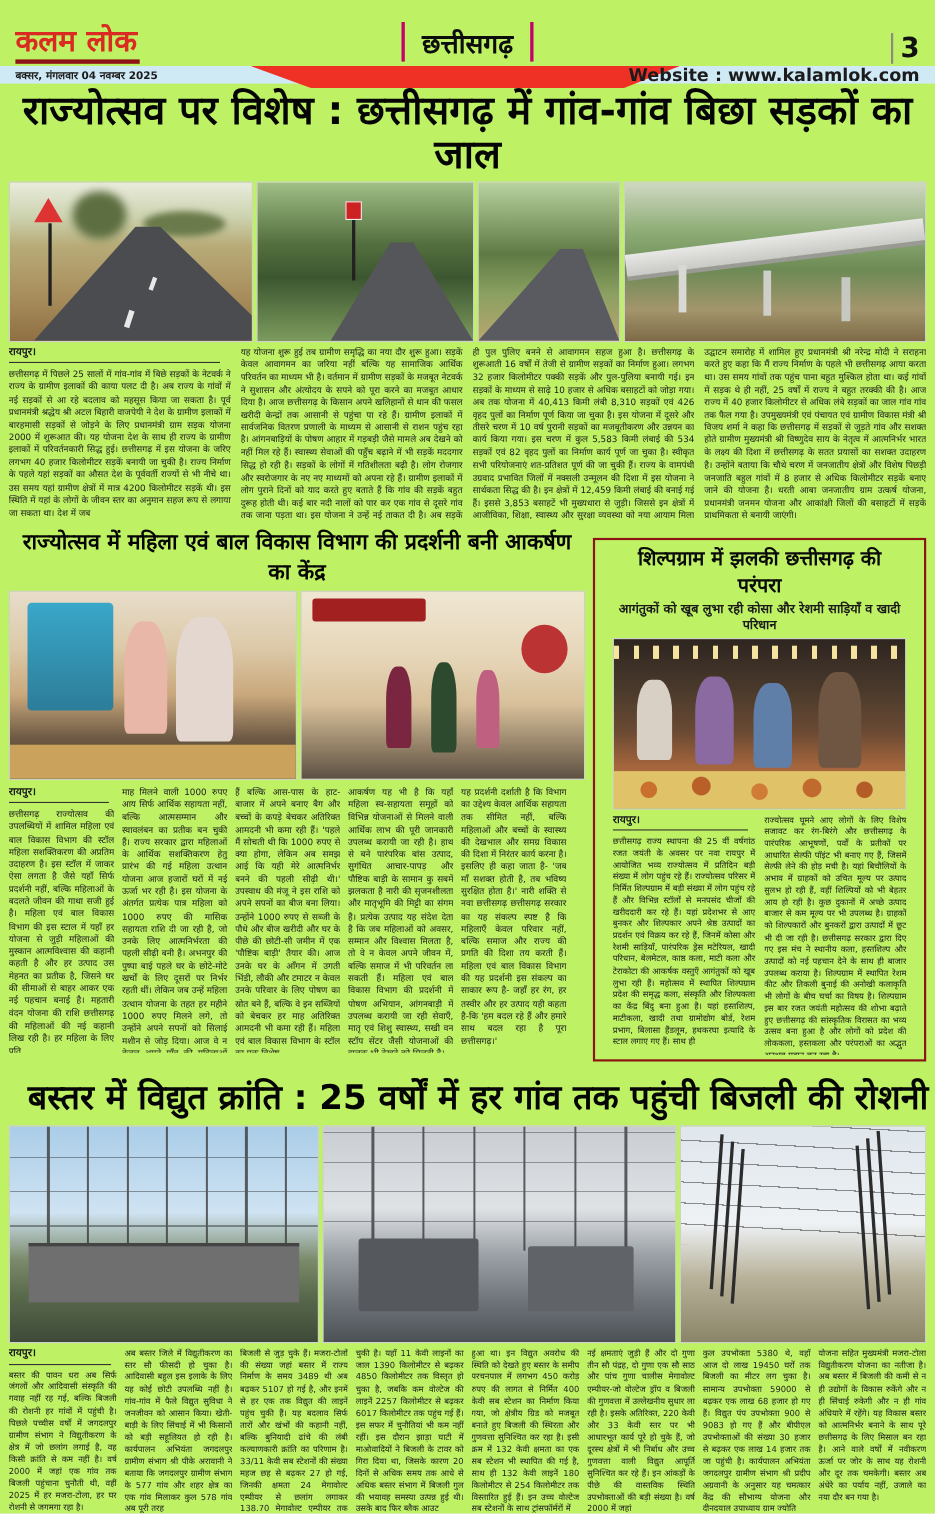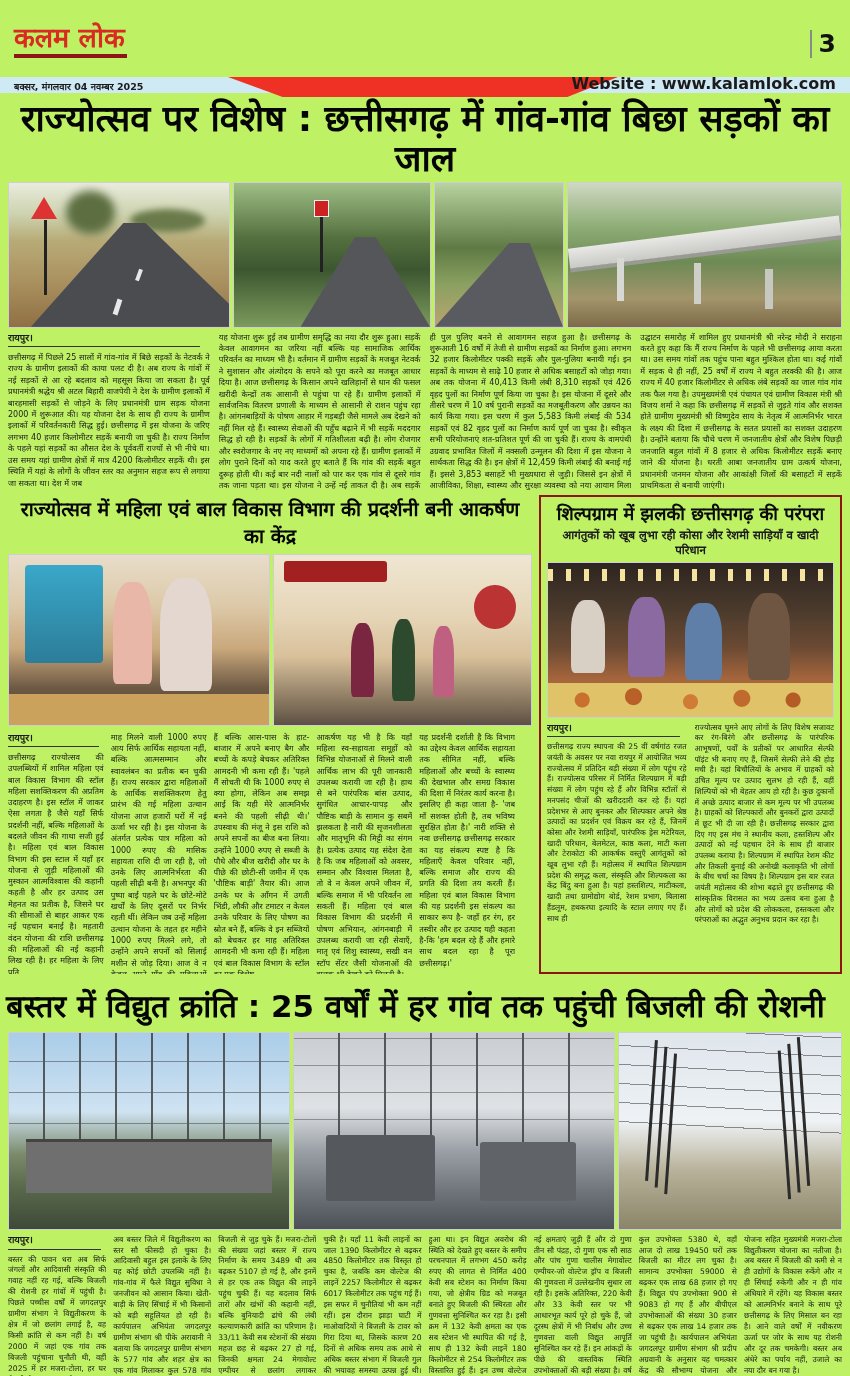--- a/index.html
+++ b/index.html
@@ -7,22 +7,22 @@
         font-family:"DejaVu Sans",sans-serif;color:#1b1b1b;}
   
   .mast-row{display:flex;align-items:flex-end;justify-content:space-between;padding:16px 14px 0 14px;height:42px;}
   .masthead{color:#d92b21;font-size:27px;font-weight:bold;line-height:1;border-bottom:4px solid #8e1515;padding:0 2px 3px 0;}
   .region-wrap{position:absolute;left:0;right:0;top:20px;display:flex;justify-content:center;align-items:center;gap:16px;pointer-events:none;}
   .mag-bar{width:3px;height:36px;background:#c4006a;}
   .region{font-size:24px;font-weight:bold;color:#0d0d0d;}
   .pageno-wrap{display:flex;align-items:center;gap:7px;}
   .pg-bar{width:2px;height:28px;background:#8a8a8a;}
   .pageno{font-size:25px;font-weight:bold;color:#111;}
-  .strip{height:16px;background:#cfe9f5;display:flex;align-items:flex-end;justify-content:space-between;
-         padding:0 14px;position:relative;margin-top:19px;}
+  .strip{height:16px;background:#cfe9f5;display:flex;align-items:center;justify-content:space-between;
+         padding:0 14px;position:relative;margin-top:2px;}
   .strip-date{font-size:9.5px;font-weight:bold;z-index:2;}
   .strip-web{font-size:16px;font-weight:bold;z-index:2;}
   .ribbon{position:absolute;left:228px;top:0;width:390px;height:20px;background:#ee3124;
           clip-path:polygon(0 0,100% 0,87% 100%,14% 100%);}
   
   .h1{text-align:center;font-size:36px;font-weight:bold;line-height:1.12;margin:6px 6px 0;color:#050505;}
   .subh1{text-align:center;font-size:14.5px;font-weight:bold;margin:4px 18px 6px;color:#101010;}
   
   .ph{position:relative;overflow:hidden;border:1px solid #cfcfcf;box-sizing:border-box;flex-shrink:0;}
   .road{position:absolute;bottom:0;background:#4b4c50;}
@@ -39,41 +39,46 @@
   .dateline{font-size:9.5px;font-weight:bold;margin:0 0 2px;}
   .rule{border-top:1.3px solid #333;width:95%;margin:3px 0 5px;}
   
   .mid-row{display:flex;gap:7px;margin:5px 8px 0;align-items:stretch;}
   .s2{width:524px;flex-shrink:0;}
   .h2x{text-align:center;font-size:19.5px;font-weight:bold;margin:0 0 5px;color:#050505;}
   .photos2{display:flex;gap:3px;height:172px;}
   .t2{font-size:8px;line-height:11.3px;height:242px;margin:6px 0 0;}
   .t2 .col{margin-right:7px;}
   .t2 .col:last-child{margin-right:17px;}
-  .craftbox{flex:1;border:2.5px solid #8e1515;padding:3px 6px 4px;box-sizing:border-box;}
+  .craftbox{flex:1;border:2.5px solid #8e1515;padding:3px 16px 4px;box-sizing:border-box;margin-top:11px;}
   .h3x{text-align:center;font-size:18px;font-weight:bold;margin:1px 0 2px;color:#0a0a0a;}
   .subh3{text-align:center;font-size:11.5px;font-weight:bold;margin:0 0 5px;}
   .photo3{height:156px;}
   .t3{font-size:7.6px;line-height:10.7px;height:218px;margin-top:5px;}
   .t3 .col{margin-right:8px;}
   .t3 .col:last-child{margin-right:0;}
   
-  .h4x{text-align:left;font-size:31px;font-weight:bold;margin:10px 6px 6px;color:#050505;}
+  .h4x{text-align:right;font-size:31px;font-weight:bold;margin:10px 6px 6px;color:#050505;}
   .photos4{display:flex;gap:3px;margin:0 8px;height:198px;}
   .t4{font-size:7.6px;line-height:10.9px;height:152px;}
   .t4 .col{margin-right:7px;}
   .t4 .col:last-child{margin-right:0;}
 </style>
 </head>
 <body>
 
 <div id="page">
 
   <div class="mast-row">
     <div class="masthead">कलम लोक</div>
+    <div class="region-wrap">
+      <span class="mag-bar"></span>
+      <span class="region">छत्तीसगढ़</span>
+      <span class="mag-bar"></span>
+    </div>
     <div class="pageno-wrap">
       <span class="pg-bar"></span>
       <span class="pageno">3</span>
     </div>
   </div>
   <div class="strip">
     <span class="strip-date">बक्सर, मंगलवार 04 नवम्बर 2025</span>
     <span class="ribbon"></span>
     <span class="strip-web">Website : www.kalamlok.com</span>
   </div>

